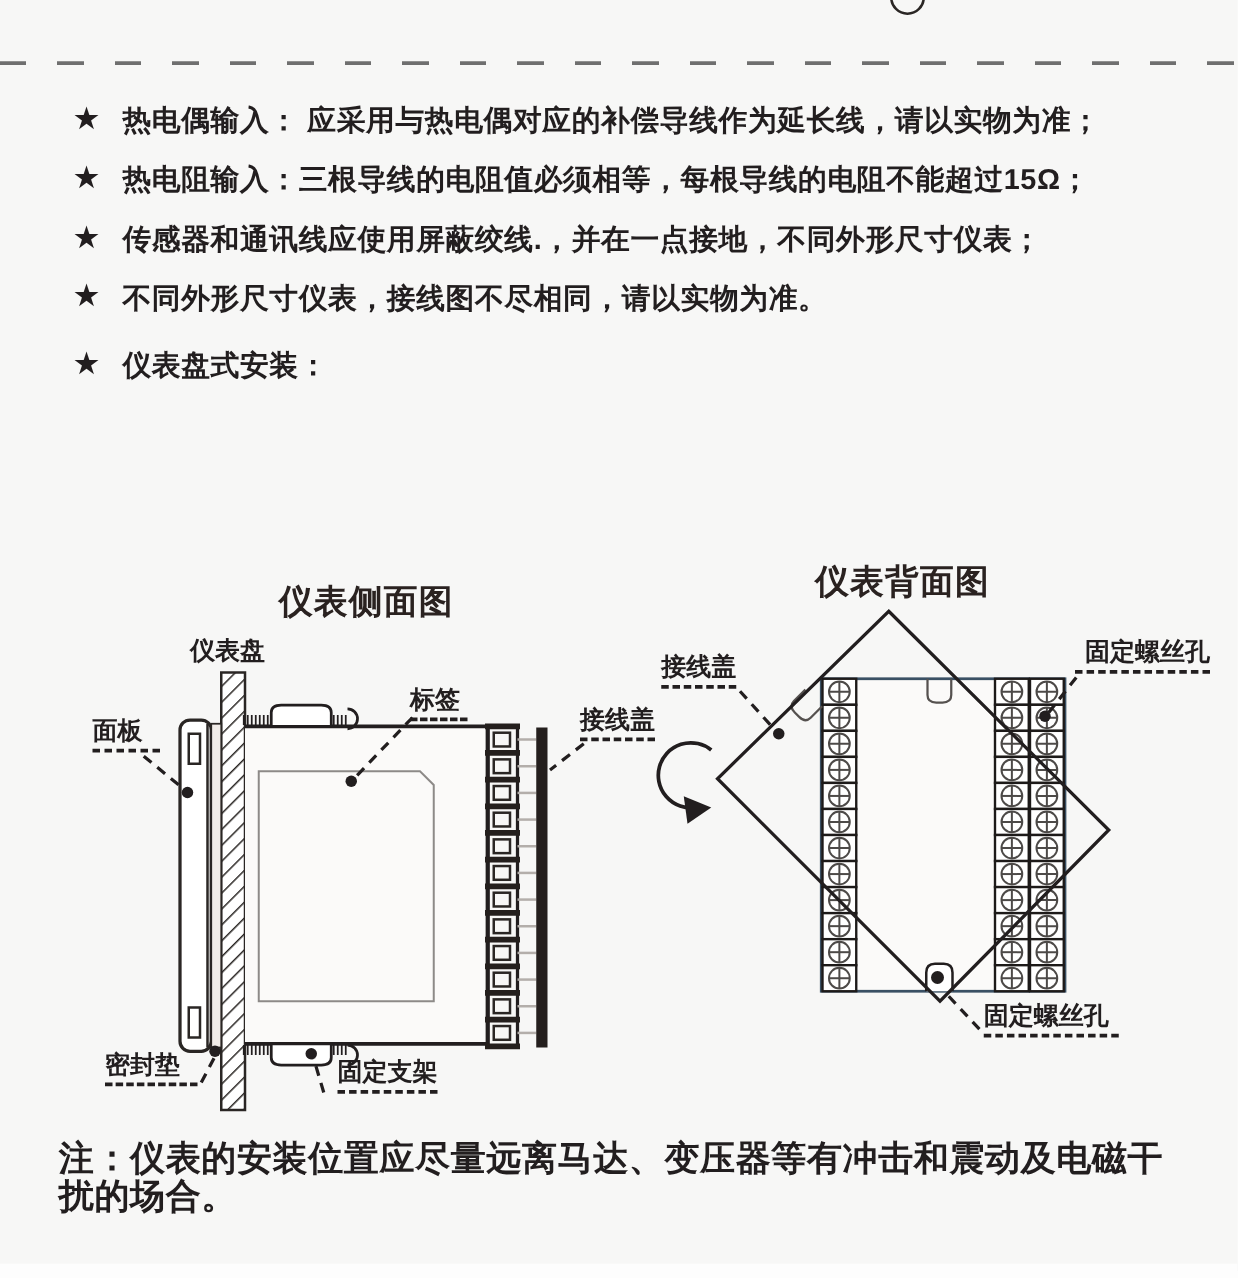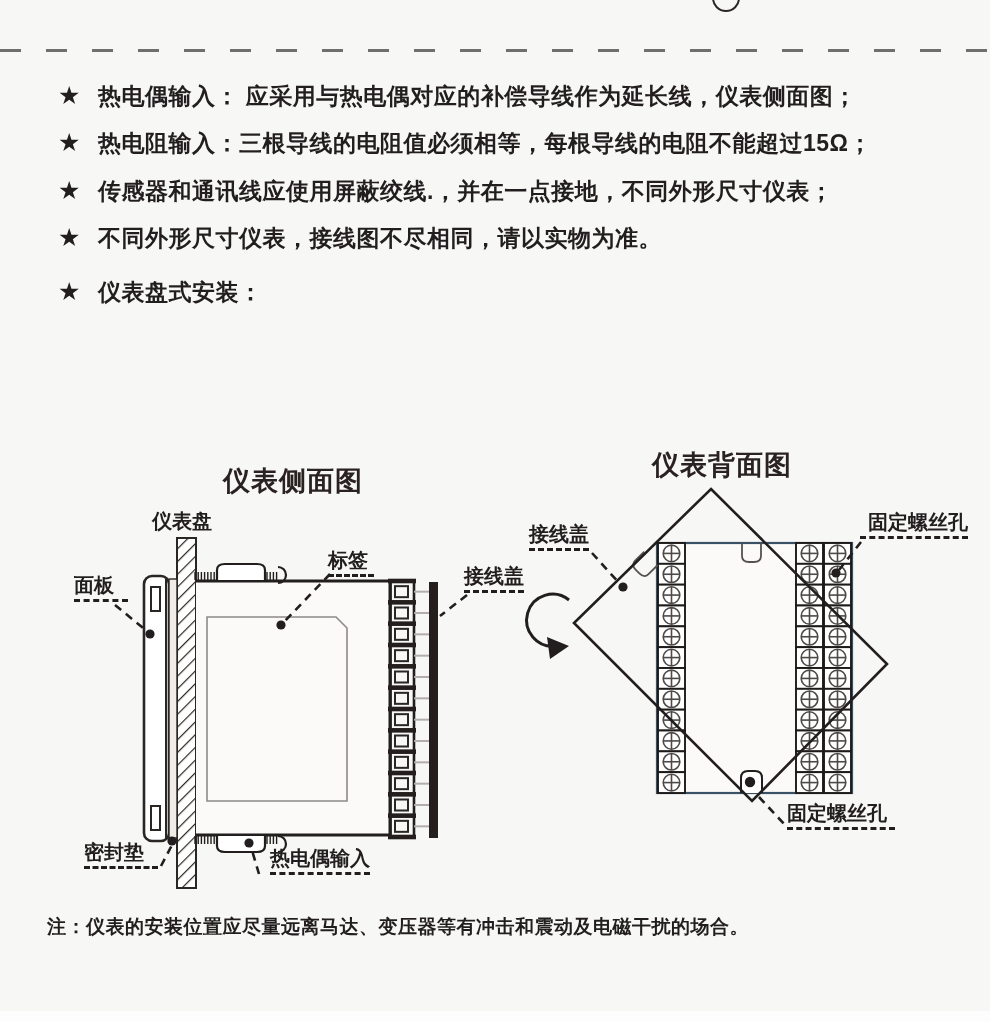--- a/index.html
+++ b/index.html
@@ -39,35 +39,35 @@
     font-weight:bold;font-size:27px;letter-spacing:1px;color:#2a2220;
   }
   #figure-svg{position:absolute;left:0;top:440px;}
   .dlabel{
     position:absolute;font-weight:bold;font-size:20px;line-height:22px;
     color:#221e1f;white-space:nowrap;
   }
   .dlabel.ul{border-bottom:3px dashed #221e1f;padding-bottom:3px;}
   .note{
     position:absolute;left:47px;top:912px;width:910px;
-    font-weight:bold;font-size:19px;letter-spacing:0.5px;line-height:30px;
+    font-weight:bold;font-size:28px;letter-spacing:0.5px;line-height:30px;
   }
   .bottom-strip{position:absolute;left:0;top:1011px;width:990px;height:11px;background:#fdfdfd;}
 </style>
 </head>
 <body>
 
 <div class="page">
 
   <div class="top-arc"></div>
   <div class="top-dashed"></div>
 
   <div class="bullet-row" style="top:83px;">
     <span class="star">★</span>
-    <span>热电偶输入： 应采用与热电偶对应的补偿导线作为延长线，仪表侧面图；</span>
+    <span>热电偶输入： 应采用与热电偶对应的补偿导线作为延长线，请以实物为准；</span>
   </div>
   <div class="bullet-row" style="top:130px;">
     <span class="star">★</span>
     <span>热电阻输入：三根导线的电阻值必须相等，每根导线的电阻不能超过15Ω；</span>
   </div>
   <div class="bullet-row" style="top:178px;">
     <span class="star">★</span>
     <span>传感器和通讯线应使用屏蔽绞线.，并在一点接地，不同外形尺寸仪表；</span>
   </div>
   <div class="bullet-row" style="top:225px;">
@@ -311,21 +311,21 @@
         <circle cx="836" cy="573" r="4.6"></circle>
       </g>
     </g>
   </svg>
 
   <div class="dlabel" style="left:152px;top:510px;">仪表盘</div>
   <div class="dlabel ul" style="left:74px;top:574px;padding-right:14px;">面板</div>
   <div class="dlabel ul" style="left:328px;top:549px;padding-right:6px;font-family:Liberation Serif, serif;">标签</div>
   <div class="dlabel ul" style="left:464px;top:565px;">接线盖</div>
   <div class="dlabel ul" style="left:84px;top:841px;padding-right:14px;">密封垫</div>
-  <div class="dlabel ul" style="left:270px;top:847px;">热电偶输入</div>
+  <div class="dlabel ul" style="left:270px;top:847px;">固定支架</div>
 
   <div class="dlabel ul" style="left:529px;top:523px;">接线盖</div>
   <div class="dlabel ul" style="left:860px;top:511px;padding-left:8px;">固定螺丝孔</div>
   <div class="dlabel ul" style="left:787px;top:802px;padding-right:8px;">固定螺丝孔</div>
 
   <div class="note">注：仪表的安装位置应尽量远离马达、变压器等有冲击和震动及电磁干扰的场合。</div>
   <div class="bottom-strip"></div>
 </div>
 
 </body></html>

